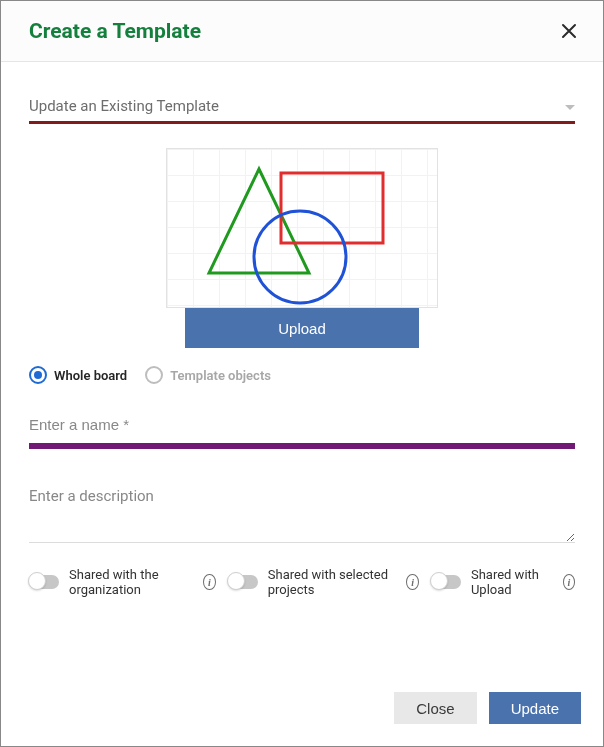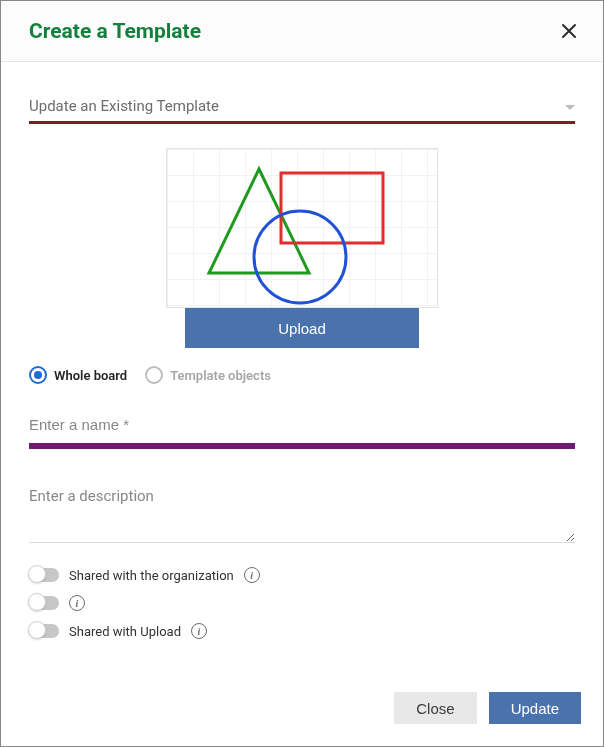--- a/index.html
+++ b/index.html
@@ -145,21 +145,20 @@
       width: 100%;
       resize: vertical;
       height: 66px;
       font-family: inherit;
       background: transparent;
     }
     .textarea-input::placeholder { color: #888; }
     .toggle-section {
       margin-top: 24px;
       display: flex;
-      flex-direction: column;
       gap: 12px;
     }
     .toggle-row {
       display: flex;
       align-items: center;
       gap: 10px;
     }
     .toggle {
       width: 30px;
       height: 14px;
@@ -272,20 +271,21 @@
         <div class="toggle">
             <div class="toggle-knob"></div>
           </div>
         <span class="toggle-label">Shared with the organization</span>
         <span class="info-icon">i</span>
       </div>
       <div class="toggle-row">
         <div class="toggle">
             <div class="toggle-knob"></div>
           </div>
+        <span class="toggle-label">Shared with selected projects</span>
         <span class="info-icon">i</span>
       </div>
       <div class="toggle-row">
         <div class="toggle">
             <div class="toggle-knob"></div>
           </div>
         <span class="toggle-label">Shared with Upload</span>
         <span class="info-icon">i</span>
       </div>
     </div>

